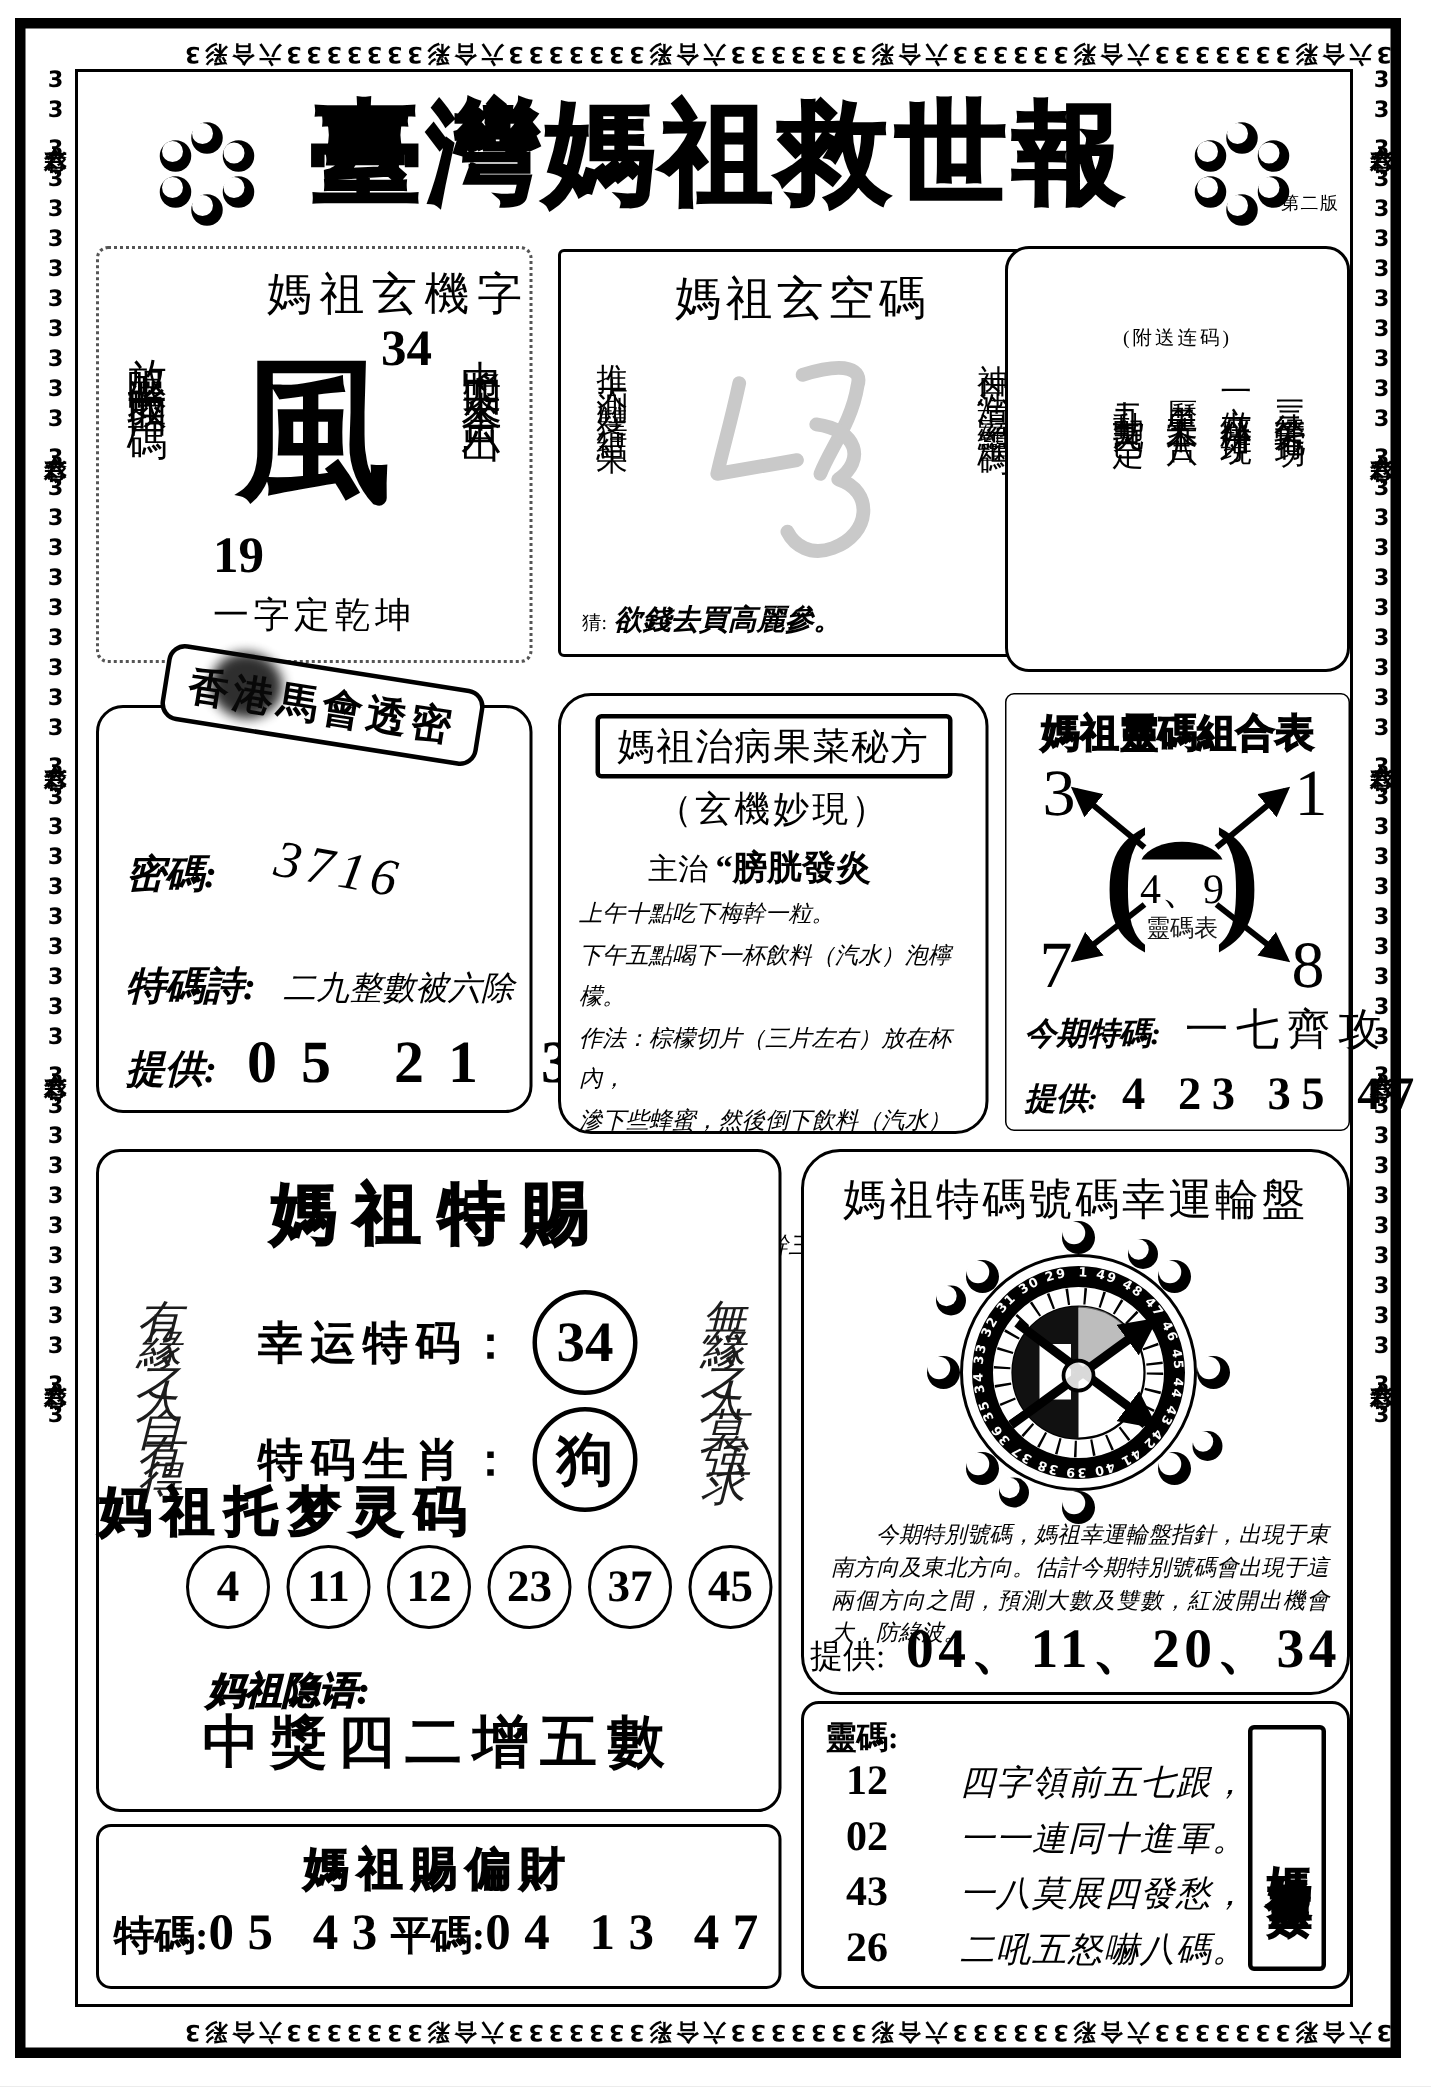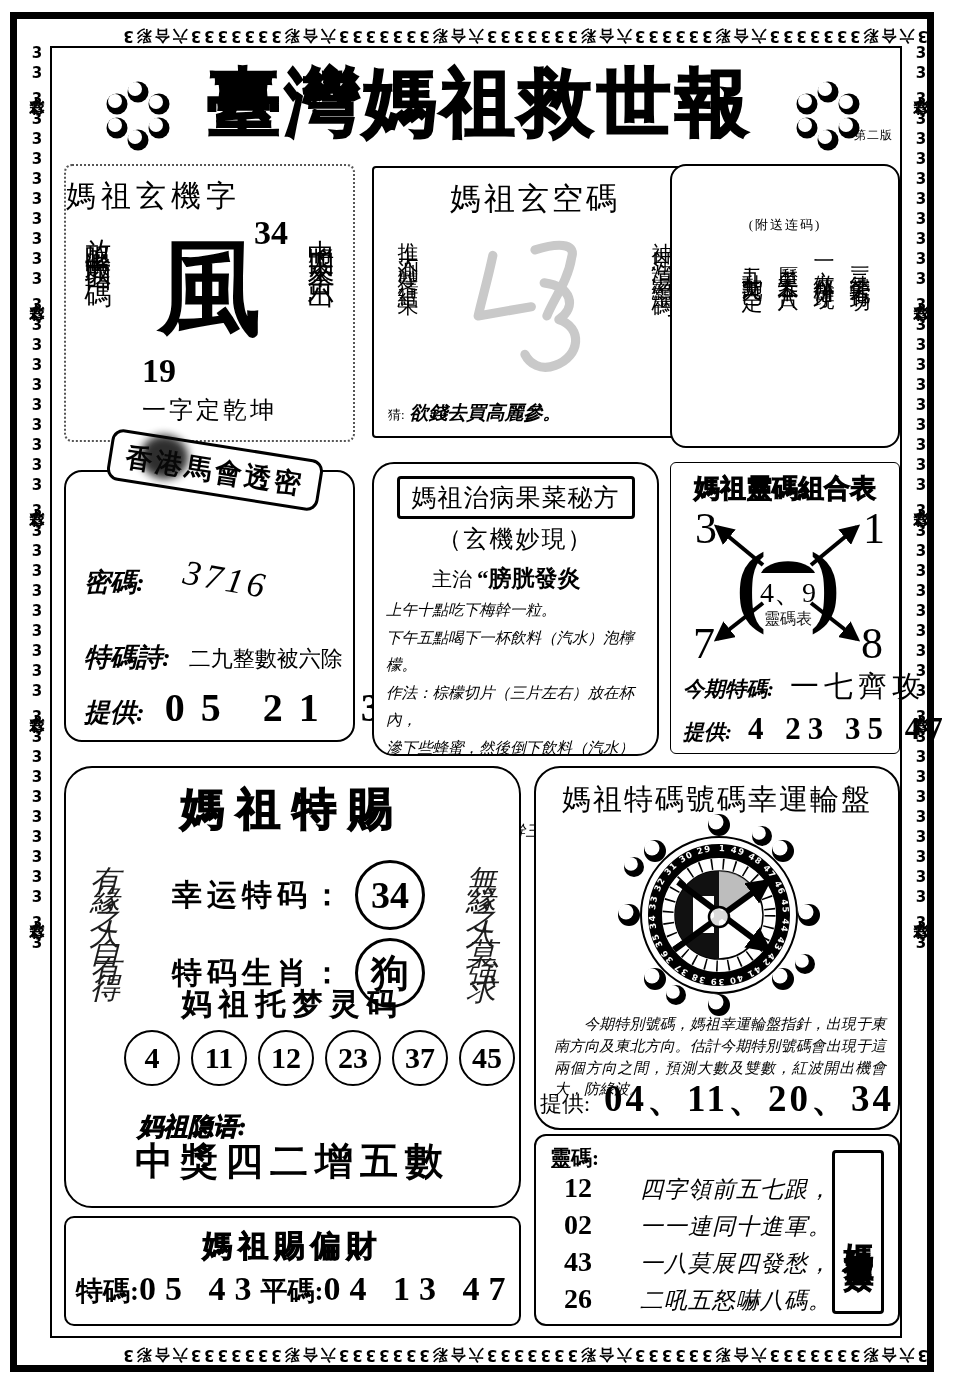--- a/index.html
+++ b/index.html
@@ -28,21 +28,21 @@
   .rosette{position:absolute;width:80px;height:80px;}
   .rosette-l{left:98px;top:76px;}
   .rosette-r{left:788px;top:76px;}
   .edition{position:absolute;left:854px;top:127px;font-size:12px;letter-spacing:1px;}
   
   .box{position:absolute;border:2px solid #000;border-radius:20px;
        box-sizing:border-box;background:#fff;}
   .vtext{writing-mode:vertical-rl;text-orientation:upright;}
   
   .box-a{left:64px;top:164px;width:291px;height:278px;border:2px dotted #555;border-radius:8px;}
-  .xa-title{position:absolute;top:10px;left:0;width:100%;text-align:left;
+  .xa-title{position:absolute;top:10px;left:0;width:100%;text-align:right;
             font-size:30px;letter-spacing:5px;}
   .xa-side{position:absolute;top:52px;font-size:27px;letter-spacing:7px;}
   .xa-num-top{position:absolute;left:188px;top:48px;font-size:34px;font-weight:bold;}
   .xa-char{position:absolute;left:0;top:66px;width:100%;text-align:center;
            font-size:104px;font-weight:900;line-height:1.1;}
   .xa-num-bot{position:absolute;left:76px;top:186px;font-size:34px;font-weight:bold;}
   .xa-footer{position:absolute;bottom:14px;left:0;width:100%;text-align:center;
              font-size:24px;letter-spacing:3px;}
   
   .box-b{left:372px;top:166px;width:326px;height:272px;border-radius:4px;}
@@ -66,52 +66,52 @@
   .box-d{left:64px;top:470px;width:291px;height:272px;border-radius:18px;}
   .stamp{position:absolute;top:-28px;left:42px;transform:rotate(9deg);
          border:3px solid #000;border-radius:12px;padding:6px 14px 4px;
          font-size:27px;font-weight:bold;letter-spacing:3px;background:#fff;}
   .stamp-smudge{position:absolute;left:28px;top:-4px;width:48px;height:44px;
          border-radius:50%;background:#0a0a0a;filter:blur(4px);opacity:.85;}
   .xd-row{position:absolute;left:18px;white-space:nowrap;}
   .xd-label{font-size:26px;font-weight:bold;font-style:italic;}
   .xd-code{display:inline-block;font-size:35px;font-style:italic;letter-spacing:4px;
            transform:rotate(10deg);margin-left:34px;}
-  .xd-poemtxt{font-size:22px;margin-left:14px;text-align:right;}
+  .xd-poemtxt{font-size:22px;font-style:italic;margin-left:14px;text-align:right;}
   .xd-nums{font-size:40px;font-weight:bold;letter-spacing:16px;margin-left:16px;}
   
   .box-e{left:372px;top:462px;width:287px;height:294px;border-radius:22px;}
   .xe-titlebox{margin:12px auto 0;width:232px;border:3px solid #000;border-radius:4px;
                text-align:center;font-size:25px;letter-spacing:1px;padding:2px 0;}
   .xe-sub{text-align:center;font-size:24px;letter-spacing:2px;margin-top:4px;}
   .xe-treat{margin:8px 0 2px 58px;font-size:20px;}
   .xe-treat b{font-size:23px;}
   .xe-body{margin:2px 10px 0 12px;font-size:15.5px;font-style:italic;line-height:1.78;}
   
   .box-f{left:670px;top:462px;width:230px;height:292px;border-radius:6px;border-width:1.5px;}
   .xf-title{position:absolute;top:8px;left:0;width:100%;text-align:center;
             font-size:26px;font-weight:900;-webkit-text-stroke:1px #000;}
   .xf-diagram{position:absolute;top:40px;left:8px;}
   .xf-row{position:absolute;left:12px;white-space:nowrap;}
   .xf-lbl{font-size:21px;font-weight:bold;font-style:italic;}
   .xf-special{font-size:29px;letter-spacing:5px;margin-left:12px;}
   .xf-nums{font-size:31px;font-weight:bold;letter-spacing:7px;margin-left:12px;}
   
-  .box-g{left:64px;top:766px;width:457px;height:442px;border-radius:28px;}
+  .box-g{left:64px;top:766px;width:457px;height:442px;border-radius:16px;}
   .xg-title{position:absolute;top:12px;left:0;width:100%;text-align:center;
             font-size:44px;font-weight:900;letter-spacing:12px;-webkit-text-stroke:1.5px #000;}
   .xg-script{position:absolute;top:74px;font-size:30px;font-style:italic;color:#1c1c1c;
              letter-spacing:18px;}
   .xg-row{position:absolute;left:106px;white-space:nowrap;display:flex;align-items:center;}
   .xg-lbl{font-size:30px;font-weight:bold;letter-spacing:5px;}
   .circle{display:inline-flex;align-items:center;justify-content:center;
           border:3px solid #000;border-radius:50%;background:#fff;}
   .xg-big{width:64px;height:64px;font-size:38px;font-weight:bold;margin-left:8px;}
-  .xg-dream-title{position:absolute;top:216px;left:0;width:100%;text-align:center;
-            font-size:30px;font-weight:400;letter-spacing:7px;-webkit-text-stroke:1.2px #000;}
+  .xg-dream-title{position:absolute;top:216px;left:0;width:100%;
+            font-size:35px;font-weight:700;letter-spacing:7px;-webkit-text-stroke:1.2px #000;}
   .xg-circles{position:absolute;top:262px;left:58px;display:flex;gap:11px;}
   .xg-circles .circle{width:52px;height:52px;border-width:2px;font-size:30px;font-weight:bold;}
   .xg-hidden-lbl{position:absolute;top:342px;left:72px;font-size:25px;font-weight:900;
             font-style:italic;-webkit-text-stroke:0.8px #000;}
   .xg-hidden{position:absolute;top:368px;left:0;width:100%;text-align:center;
             font-size:38px;font-weight:bold;letter-spacing:7px;}
   
   .box-h{left:534px;top:766px;width:366px;height:364px;border-radius:26px;}
   .xh-title{position:absolute;top:12px;left:0;width:100%;text-align:center;
             font-size:29px;letter-spacing:2px;}

